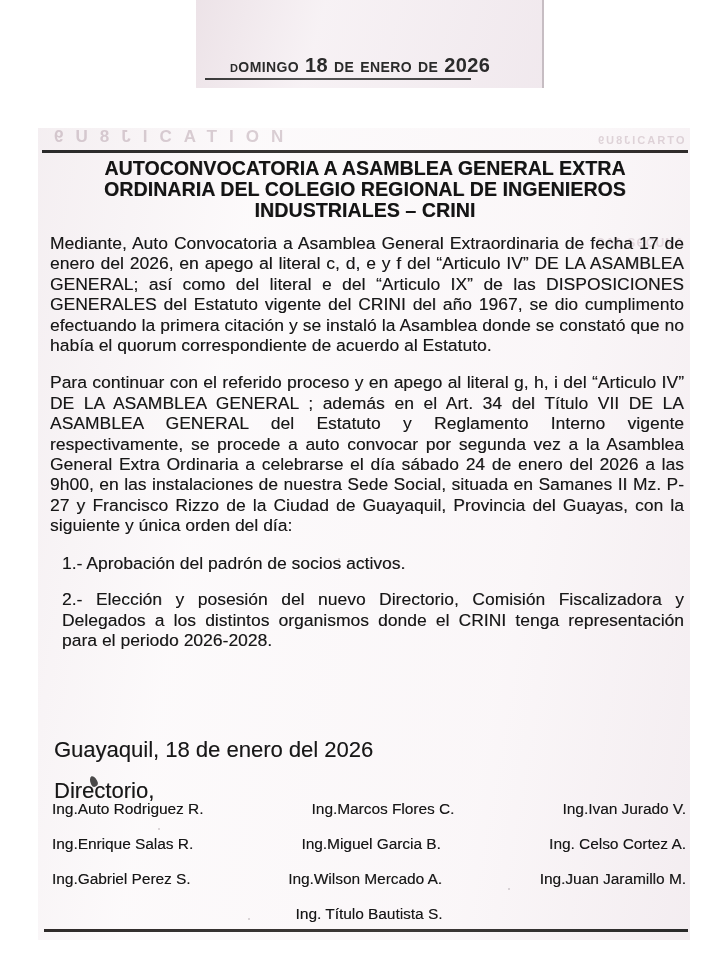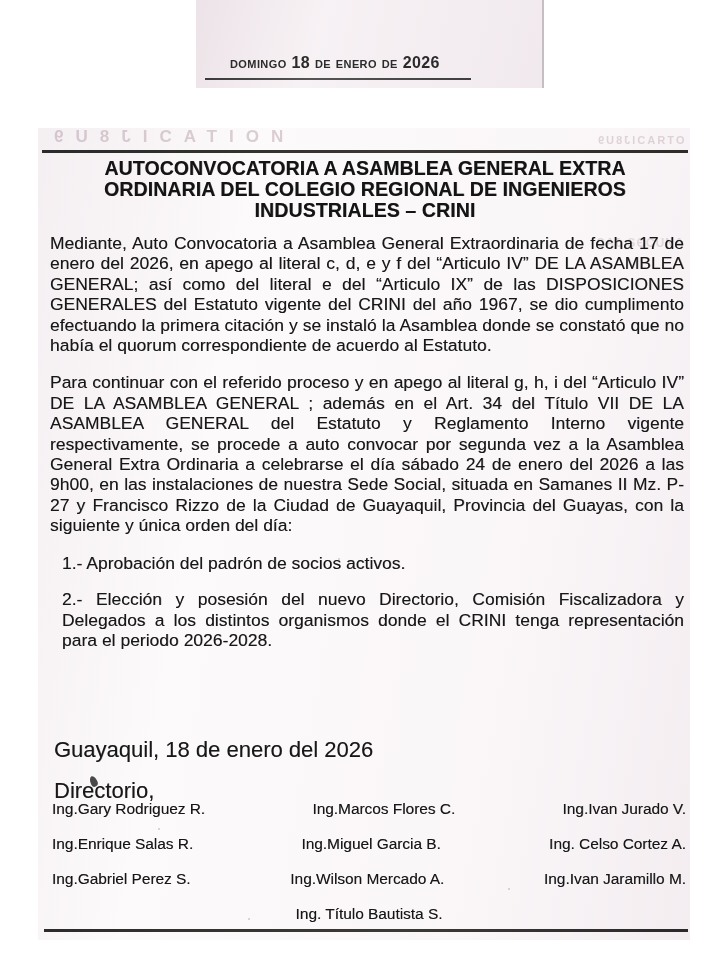--- a/index.html
+++ b/index.html
@@ -34,21 +34,21 @@
     height: 88px;
     background: #f4eef1;
     background-image:
       linear-gradient(105deg, rgba(236,226,231,.95) 0%, rgba(248,243,246,.75) 35%, rgba(240,232,237,.9) 100%);
     box-shadow: inset -2px 0 0 rgba(120,108,115,.35);
   }
   .dateline-text {
     position: absolute;
     left: 14px;
     top: 54px;
-    font-size: 16px;
+    font-size: 20px;
     font-weight: 600;
     letter-spacing: .4px;
     color: #2b2b2b;
     font-variant: small-caps;
     text-transform: lowercase;
     white-space: nowrap;
     padding-left: 20px;
   }
   .dateline-text::first-letter { font-size: 16px; }
   .dateline-rule {
@@ -264,33 +264,33 @@
 
     <div class="closing">
       <p>Guayaquil, 18 de enero del 2026</p>
       <p>Directorio,</p>
     </div>
 
     <div class="ink-smudge"></div>
 
     <div class="signatures">
       <div class="sig-row">
-        <span class="sig-name">Ing.Gary Rodriguez R.</span>
+        <span class="sig-name">Ing.Auto Rodriguez R.</span>
         <span class="sig-name">Ing.Marcos Flores C.</span>
         <span class="sig-name">Ing.Ivan Jurado V.</span>
       </div>
       <div class="sig-row">
         <span class="sig-name">Ing.Enrique Salas R.</span>
         <span class="sig-name">Ing.Miguel Garcia B.</span>
         <span class="sig-name">Ing. Celso Cortez A.</span>
       </div>
       <div class="sig-row">
         <span class="sig-name">Ing.Gabriel Perez S.</span>
         <span class="sig-name">Ing.Wilson Mercado A.</span>
-        <span class="sig-name">Ing.Ivan Jaramillo M.</span>
+        <span class="sig-name">Ing.Juan Jaramillo M.</span>
       </div>
       <div class="sig-row centered">
         <span class="sig-name">Ing. Título Bautista S.</span>
       </div>
     </div>
 
     <div class="bottom-rule"></div>
 
     <span class="speckle" style="left:300px; top:430px;"></span>
     <span class="speckle" style="left:560px; top:300px;"></span>

